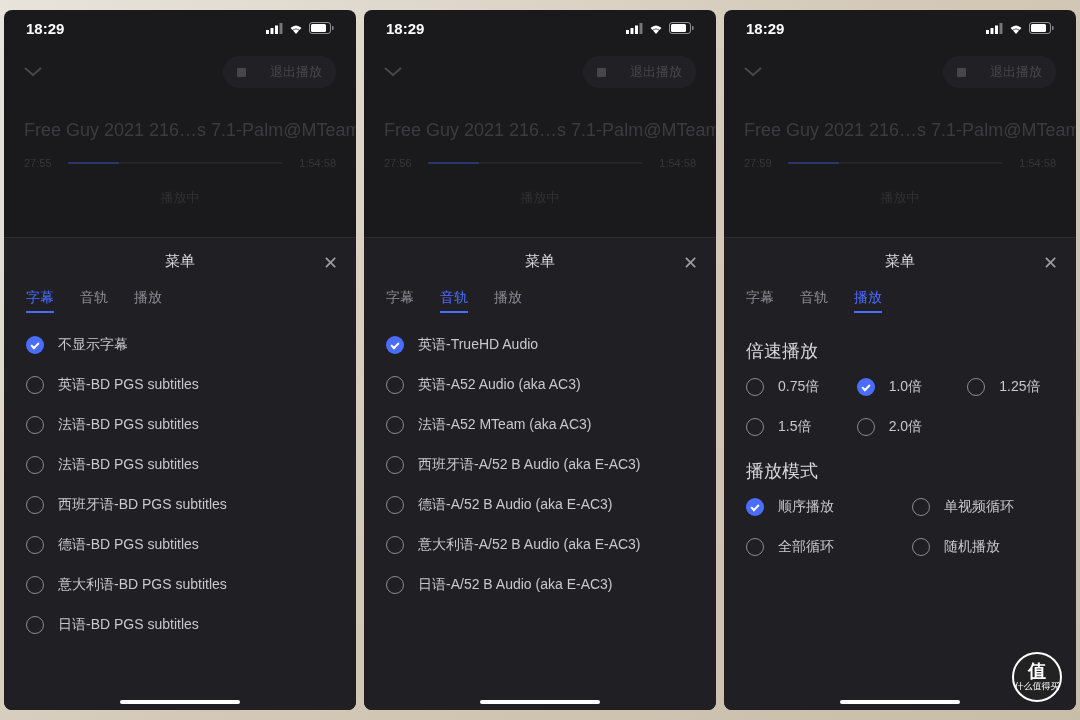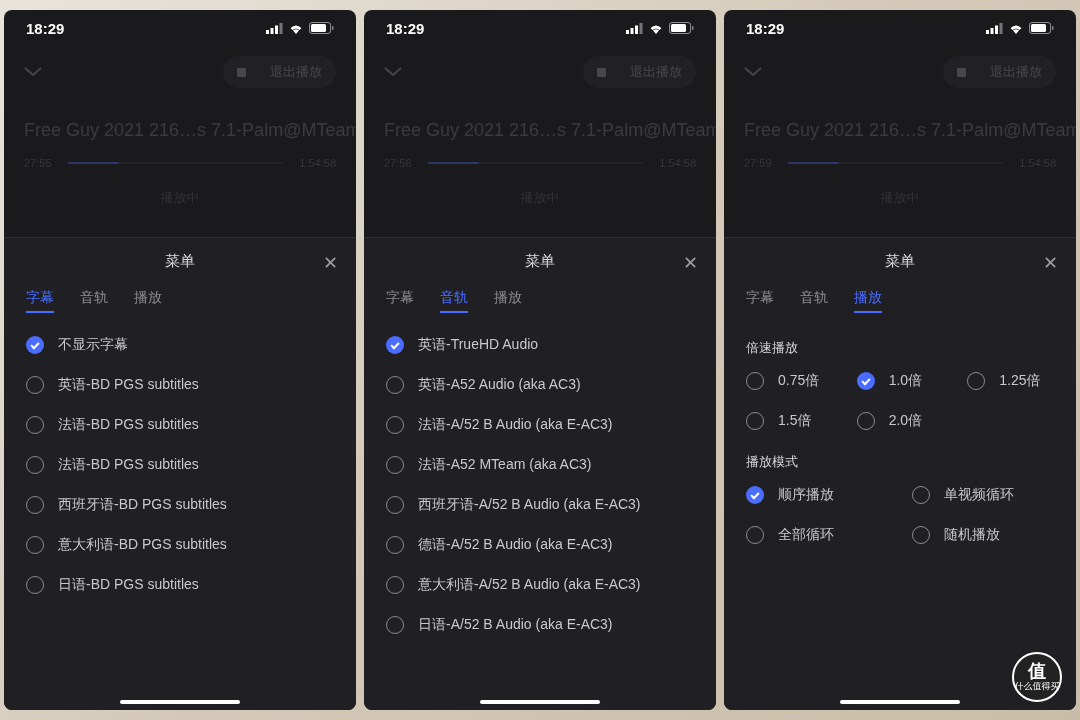--- a/index.html
+++ b/index.html
@@ -155,21 +155,21 @@
     .radio.checked::after {
       content: "";
       width: 6px;
       height: 3px;
       border-left: 2px solid #fff;
       border-bottom: 2px solid #fff;
       transform: rotate(-45deg) translate(0.5px, -0.5px);
     }
     .section-title {
       color: #d8d8dd;
-      font-size: 13px;
+      font-size: 18px;
       font-weight: 500;
       padding: 14px 0 6px;
     }
     .grid-opts {
       display: grid;
       grid-template-columns: repeat(3, 1fr);
       gap: 4px 24px;
     }
     .grid-opts.two { grid-template-columns: repeat(2, 1fr); }
     .grid-opts .option-item { padding: 9px 0; }
@@ -268,20 +268,24 @@
         <div class="option-item">
           <div class="radio unchecked"></div>
           <span>法语-BD PGS subtitles</span>
         </div>
         <div class="option-item">
           <div class="radio unchecked"></div>
           <span>西班牙语-BD PGS subtitles</span>
         </div>
         <div class="option-item">
           <div class="radio unchecked"></div>
+          <span>德语-BD PGS subtitles</span>
+        </div>
+        <div class="option-item">
+          <div class="radio unchecked"></div>
           <span>意大利语-BD PGS subtitles</span>
         </div>
         <div class="option-item">
           <div class="radio unchecked"></div>
           <span>日语-BD PGS subtitles</span>
         </div>
       </div>
   </div>
   <div class="home-indicator"></div>
 </div>
@@ -338,24 +342,20 @@
         <div class="option-item">
           <div class="radio checked"></div>
           <span>英语-TrueHD Audio</span>
         </div>
         <div class="option-item">
           <div class="radio unchecked"></div>
           <span>英语-A52 Audio (aka AC3)</span>
         </div>
         <div class="option-item">
           <div class="radio unchecked"></div>
-          <span>法语-A/52 B Audio (aka E-AC3)</span>
-        </div>
-        <div class="option-item">
-          <div class="radio unchecked"></div>
           <span>法语-A52 MTeam (aka AC3)</span>
         </div>
         <div class="option-item">
           <div class="radio unchecked"></div>
           <span>西班牙语-A/52 B Audio (aka E-AC3)</span>
         </div>
         <div class="option-item">
           <div class="radio unchecked"></div>
           <span>德语-A/52 B Audio (aka E-AC3)</span>
         </div>

